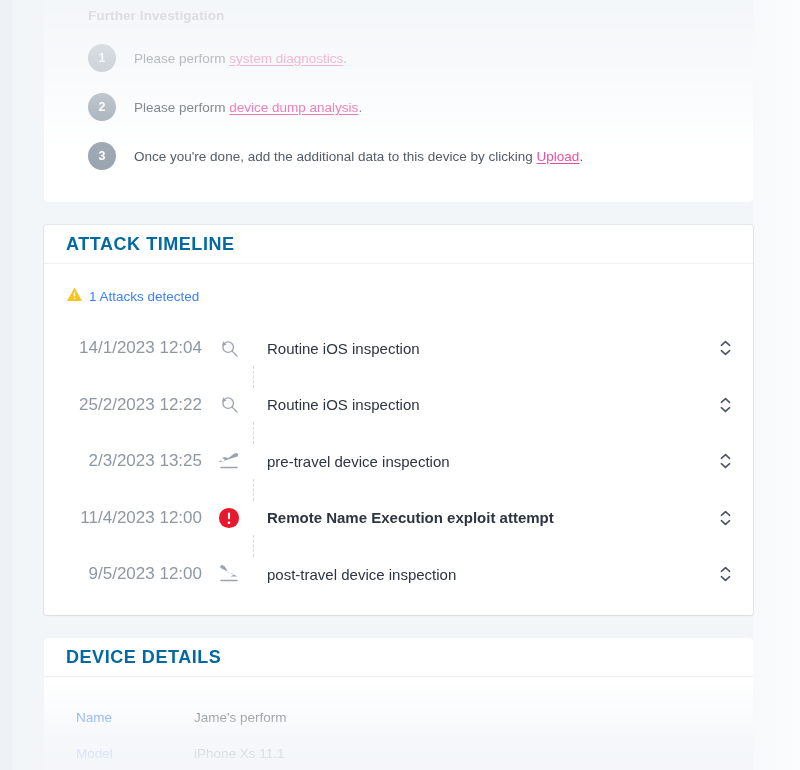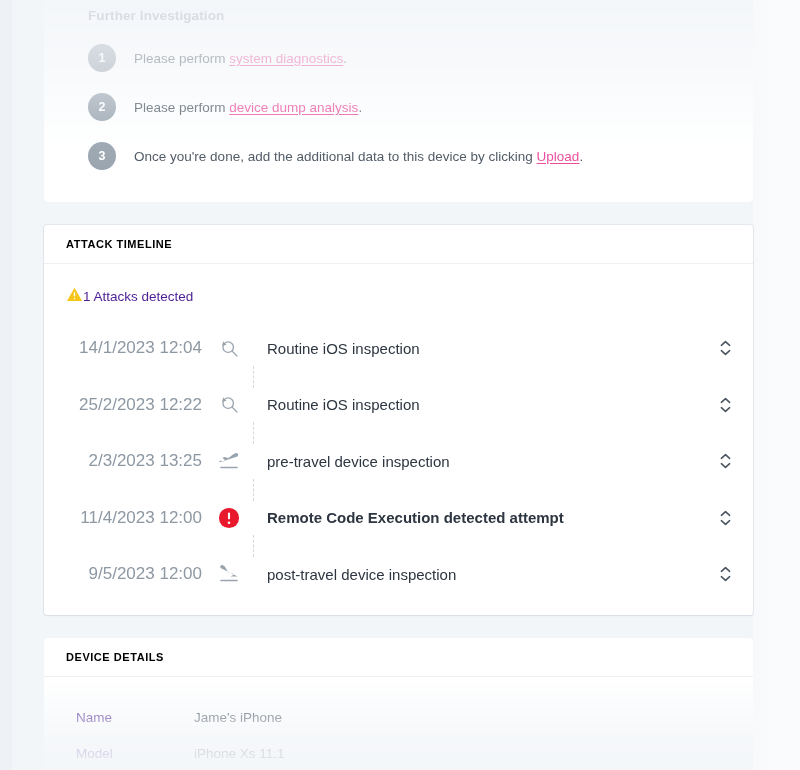--- a/index.html
+++ b/index.html
@@ -101,36 +101,36 @@
 
   .card-head {
     height: 39px;
     display: flex;
     align-items: center;
     padding: 0 22px;
     border-bottom: 1px solid #edf0f3;
   }
 
   .card-head-title {
-    font-size: 11px;
+    font-size: 18px;
     font-weight: 700;
-    color: #000000;
+    color: #0369a1;
     letter-spacing: 0.55px;
   }
 
   .attacks-row {
     display: flex;
     align-items: center;
     padding: 22px 0 0 22px;
   }
 
   .attacks-text {
-    margin-left: 0;
-    font-size: 13.5px;
-    color: #4c1d95;
+    margin-left: 6px;
+    font-size: 13.5px;
+    color: #3b82f6;
   }
 
   .timeline {
     position: relative;
     margin-top: 13px;
   }
 
   .tl-row {
     position: relative;
     display: flex;
@@ -201,21 +201,21 @@
   .dd-row {
     display: flex;
     align-items: center;
     height: 36px;
     padding-left: 32px;
   }
 
   .dd-key {
     width: 118px;
     font-size: 13.5px;
-    color: #4c1d95;
+    color: #3b82f6;
     flex: 0 0 auto;
   }
 
   .dd-val {
     font-size: 13.5px;
     color: #4b5560;
   }
 </style>
 </head>
 <body>
@@ -329,21 +329,21 @@
 
       <div class="tl-row alert">
         <div class="tl-date">11/4/2023 12:00</div>
         <div class="tl-icon">
           <svg width="22" height="22" viewBox="0 0 24 24" aria-hidden="true">
             <circle cx="12" cy="12" r="11" fill="#e8192c"></circle>
             <rect x="10.85" y="5.9" width="2.3" height="7.6" rx="1.15" fill="#ffffff"></rect>
             <circle cx="12" cy="17.2" r="1.4" fill="#ffffff"></circle>
           </svg>
         </div>
-        <div class="tl-label">Remote Code Execution detected attempt</div>
+        <div class="tl-label">Remote Name Execution exploit attempt</div>
         <div class="tl-sort">
           <svg width="11" height="7" viewBox="0 0 12 7" fill="none" stroke="currentColor" stroke-width="1.7" stroke-linecap="round" stroke-linejoin="round">
             <polyline points="1.5,5.5 6,1.5 10.5,5.5"></polyline>
           </svg>
           <svg width="11" height="7" viewBox="0 0 12 7" fill="none" stroke="currentColor" stroke-width="1.7" stroke-linecap="round" stroke-linejoin="round">
             <polyline points="1.5,1.5 6,5.5 10.5,1.5"></polyline>
           </svg>
         </div>
       </div>
 
@@ -371,21 +371,21 @@
 
   <section class="card" id="device-details-card">
 
     <div class="card-head">
       <span class="card-head-title">DEVICE DETAILS</span>
     </div>
 
     <div class="dd-rows">
       <div class="dd-row">
         <span class="dd-key">Name</span>
-        <span class="dd-val">Jame's iPhone</span>
+        <span class="dd-val">Jame's perform</span>
       </div>
       <div class="dd-row">
         <span class="dd-key">Model</span>
         <span class="dd-val">iPhone Xs 11.1</span>
       </div>
     </div>
   </section>
 
 </div>
 

